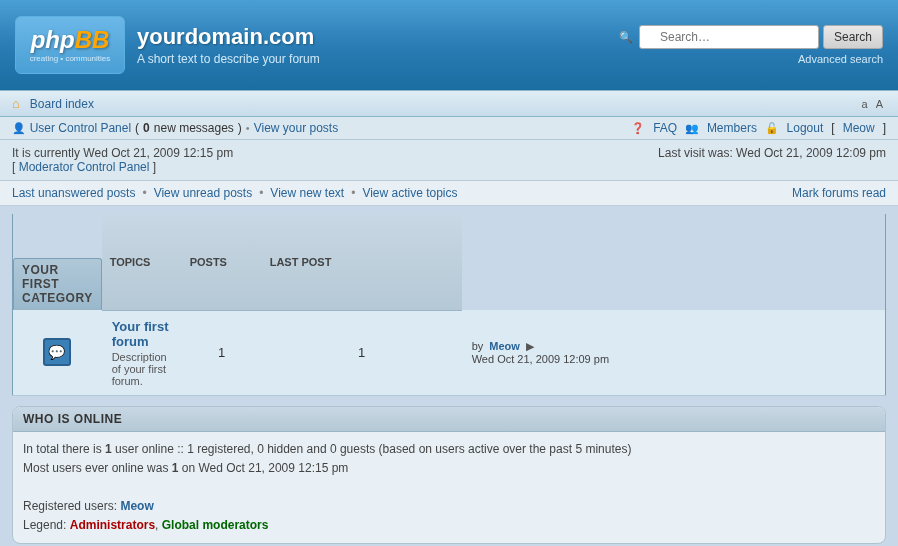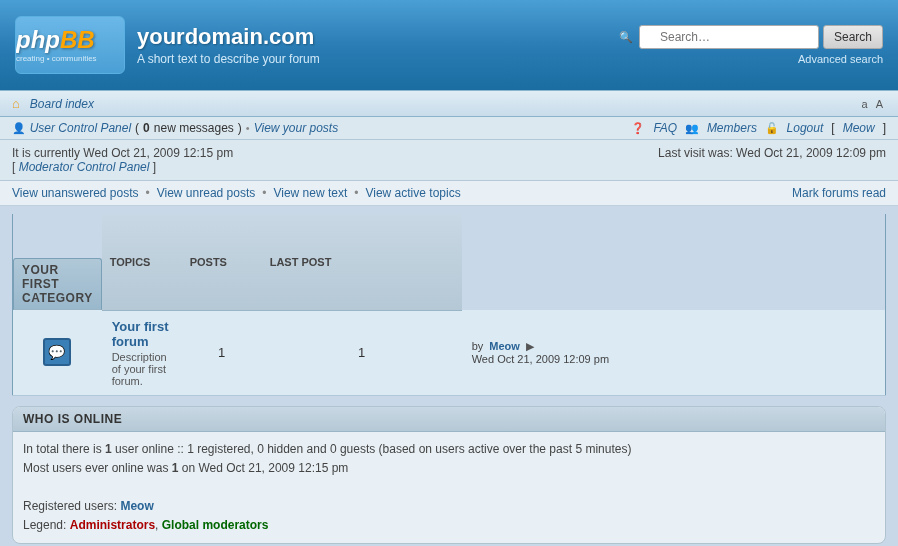--- a/index.html
+++ b/index.html
@@ -58,21 +58,21 @@
     #nav-bar {
       background: linear-gradient(180deg, #e0edf5, #c8dcea);
       border-top: 1px solid #8ab4cc;
       border-bottom: 1px solid #8ab4cc;
       padding: 5px 12px;
       display: flex;
       align-items: center;
       justify-content: space-between;
     }
     #nav-left { display: flex; align-items: center; gap: 6px; }
-    .nav-link { color: #2a6496; text-decoration: none; font-size: 12px; font-style: italic; }
+    .nav-link { color: #2a6496; text-decoration: none; font-size: 12px; }
     .nav-separator { color: #888; font-size: 11px; }
     #home-icon-nav { color: #e8a020; font-size: 13px; margin-right: 4px; }
     #font-size-controls { display: flex; align-items: center; gap: 2px; }
     .font-ctrl { color: #555; font-size: 11px; cursor: pointer; padding: 1px 3px; }
 
     
     #user-bar {
       background: #dce8f0;
       border-bottom: 1px solid #b0c8d8;
       padding: 4px 12px;
@@ -204,20 +204,21 @@
     
     .phpbb-logo {
       position: relative;
       width: 110px;
       height: 58px;
       background: linear-gradient(180deg, #6bb8e8, #4a9fd4);
       border-radius: 6px;
       border: 1px solid #5ab0e0;
       display: flex;
       flex-direction: column;
+      align-items: center;
       justify-content: center;
       overflow: hidden;
     }
     .phpbb-logo-text {
       color: #fff;
       font-size: 24px;
       font-weight: 900;
       font-style: italic;
       line-height: 1;
       text-shadow: 1px 1px 3px rgba(0,0,0,0.4);
@@ -296,21 +297,21 @@
     <a href="#" class="nav-link">Moderator Control Panel</a>
     <span>]</span>
   </div>
   <div>
     <span>Last visit was: Wed Oct 21, 2009 12:09 pm</span>
   </div>
 </div>
 
 <div id="quicklinks-bar">
   <div id="quicklinks-left">
-    <a class="ql-link" href="#">View unanswered posts</a>
+    <a class="ql-link" href="#">Last unanswered posts</a>
     <span class="ql-sep">•</span>
     <a class="ql-link" href="#">View unread posts</a>
     <span class="ql-sep">•</span>
     <a class="ql-link" href="#">View new text</a>
     <span class="ql-sep">•</span>
     <a class="ql-link" href="#">View active topics</a>
   </div>
   <a id="mark-read-link" href="#">Mark forums read</a>
 </div>
 

